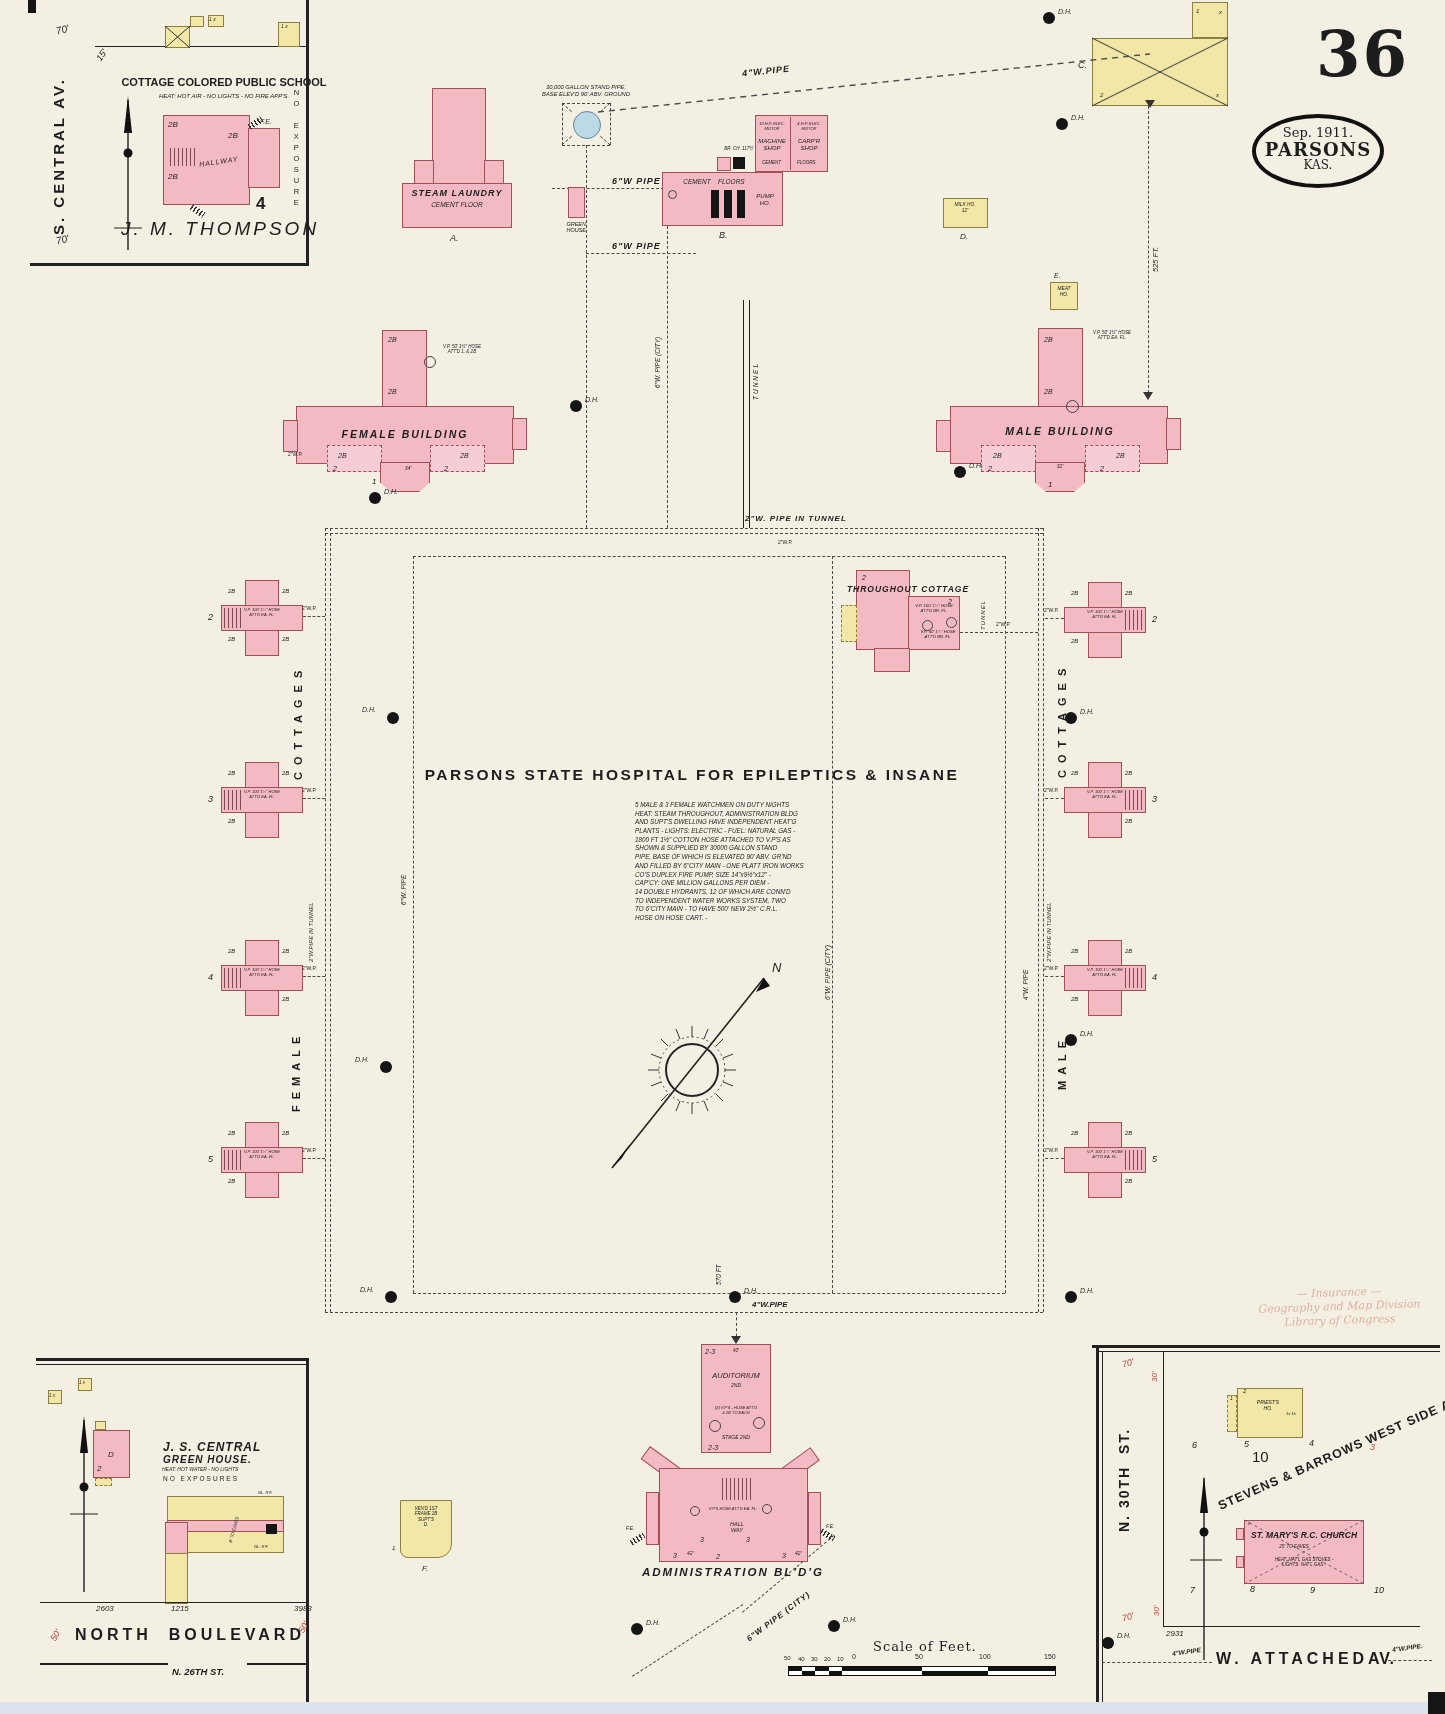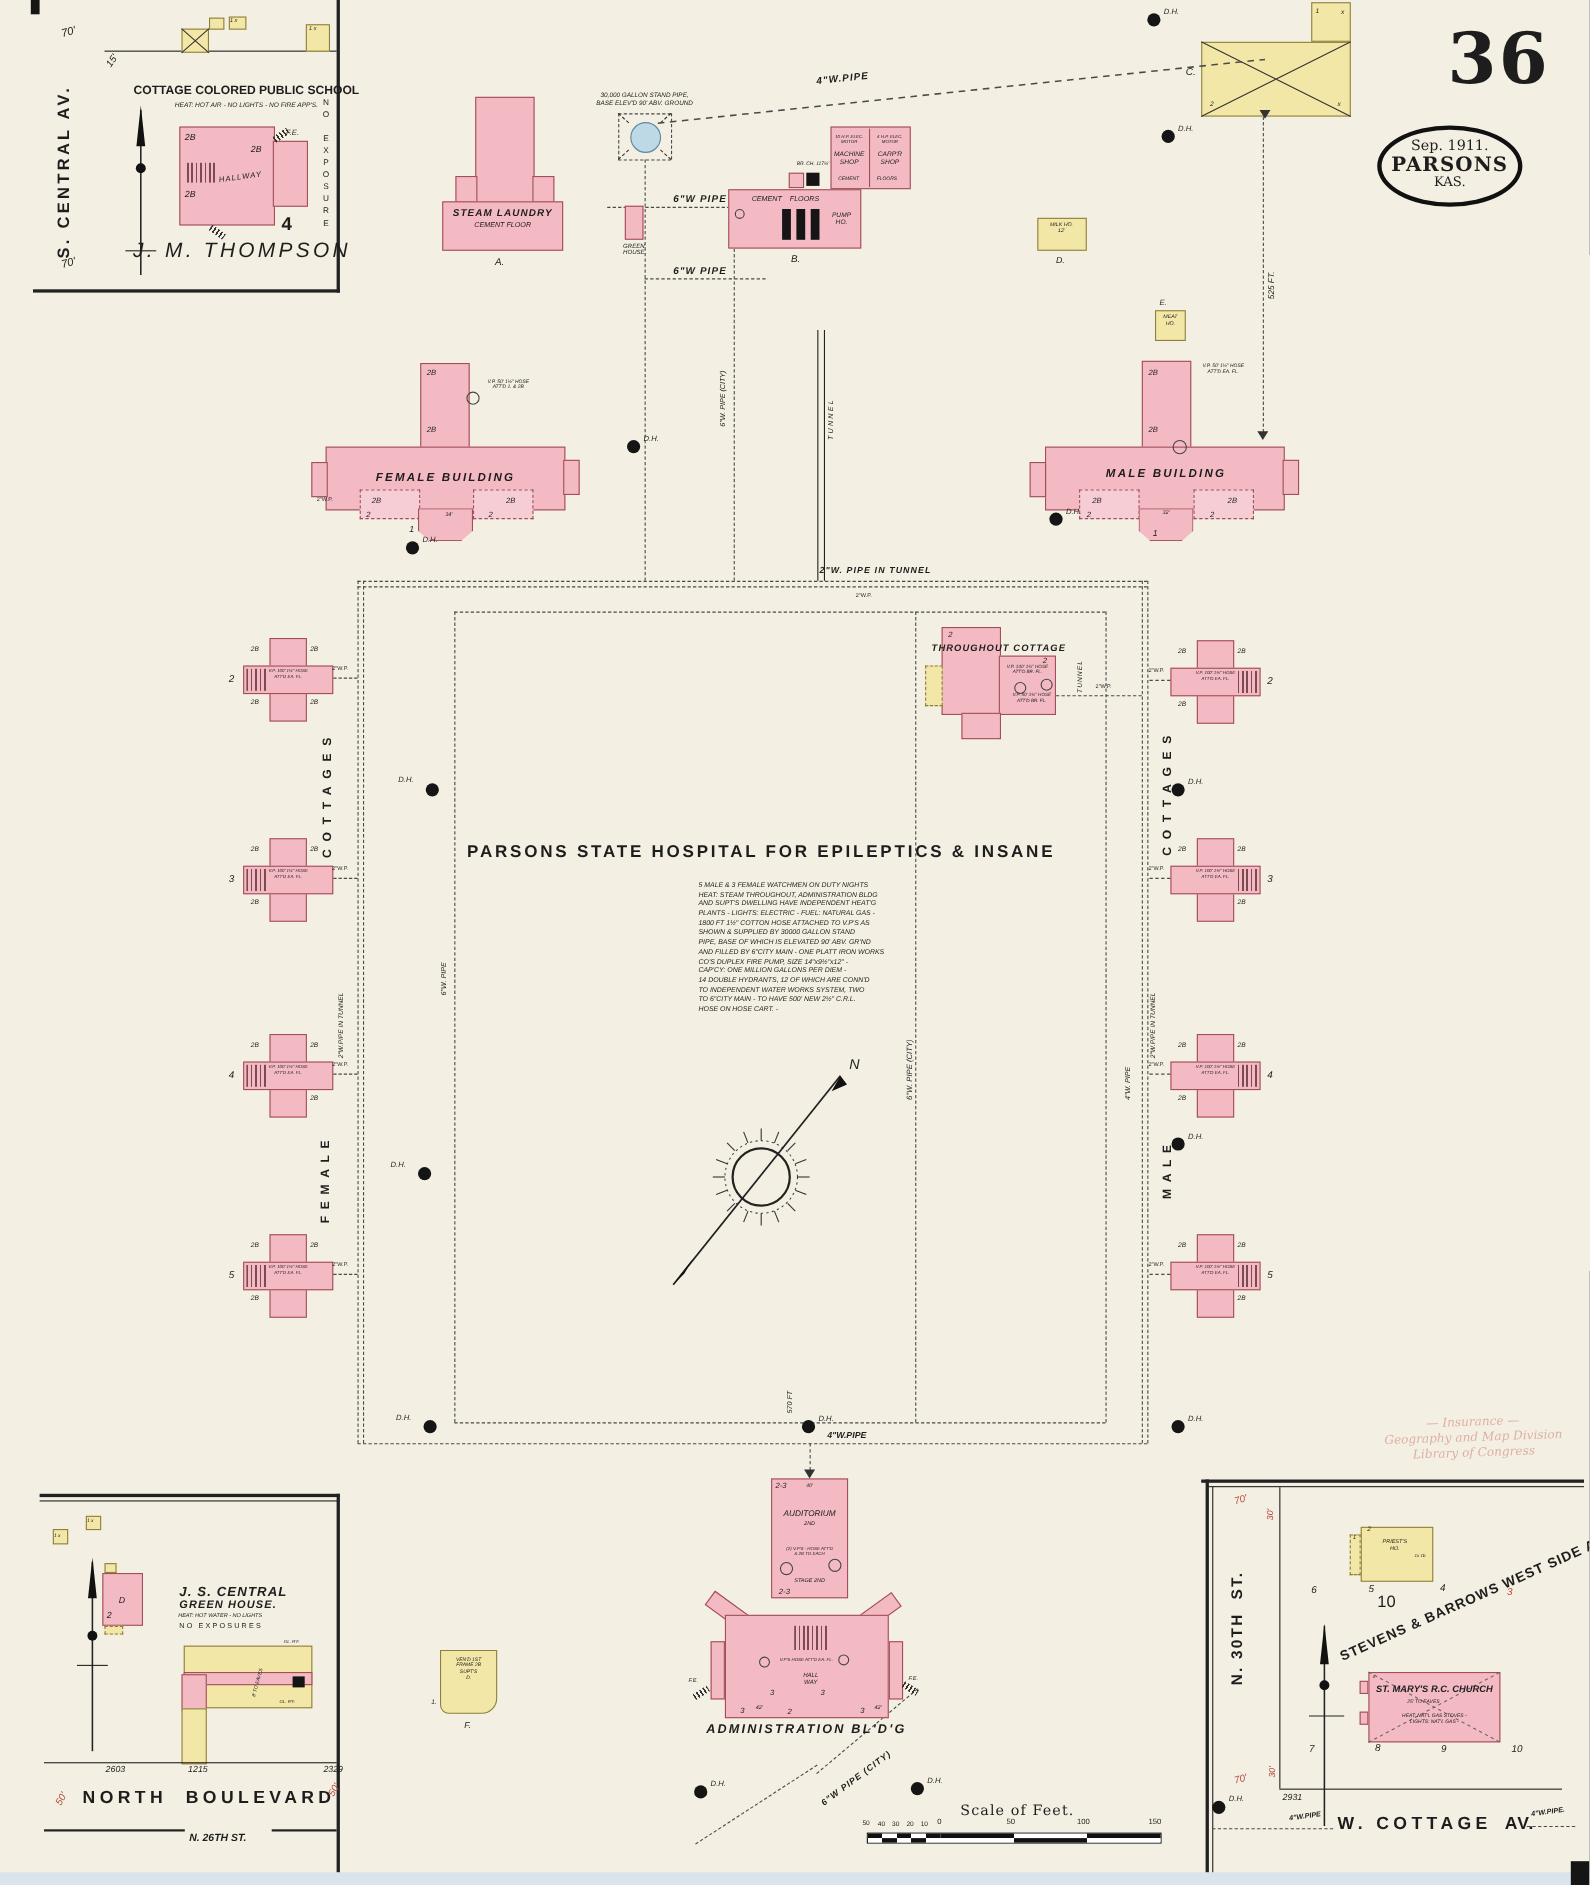--- a/index.html
+++ b/index.html
@@ -531,21 +531,21 @@
   <div class="L i" style="left:97px;top:1464px;font-size:8px">2</div>
   <div class="L b i" style="left:163px;top:1440px;font-size:12px;letter-spacing:1px">J. S. CENTRAL</div>
   <div class="L b i" style="left:163px;top:1454px;font-size:10px;letter-spacing:1px">GREEN HOUSE.</div>
   <div class="L i" style="left:162px;top:1467px;font-size:5px">HEAT: HOT WATER - NO LIGHTS</div>
   <div class="L" style="left:163px;top:1475px;font-size:6.5px;letter-spacing:2px">NO EXPOSURES</div>
   <div class="L i" style="left:258px;top:1491px;font-size:4px">GL. R'F.</div>
   <div class="L i" style="left:228px;top:1542px;font-size:4.5px;transform:rotate(-75deg);transform-origin:0 0">8' TO EAVES</div>
   <div class="L i" style="left:254px;top:1545px;font-size:4px">GL. R'F.</div>
   <div class="L i" style="left:96px;top:1604px;font-size:8px">2603</div>
   <div class="L i" style="left:171px;top:1604px;font-size:8px">1215</div>
-  <div class="L i" style="left:294px;top:1604px;font-size:8px">2329</div>
+  <div class="L i" style="left:294px;top:1604px;font-size:8px">3983</div>
   <div class="L i red" style="left:50px;top:1630px;font-size:9px;transform:rotate(-60deg)">50'</div>
   <div class="L i red" style="left:298px;top:1622px;font-size:9px;transform:rotate(-60deg)">50'</div>
   <div class="L b cx" style="left:190px;top:1626px;font-size:16px;letter-spacing:4px;white-space:pre">NORTH  BOULEVARD</div>
   <div class="L b i" style="left:172px;top:1666px;font-size:9.5px">N. 26TH ST.</div>
 
   <div class="L i red" style="left:1122px;top:1358px;font-size:9px;transform:rotate(-15deg)">70'</div>
   <div class="L i red r90" style="left:1150px;top:1382px;font-size:8px">30'</div>
   <div class="L b r90" style="left:1116px;top:1532px;font-size:14px;letter-spacing:2px;white-space:pre">N. 30TH  ST.</div>
   <div class="L i" style="left:1243px;top:1388px;font-size:6px">2</div>
   <div class="L i" style="left:1230px;top:1396px;font-size:5px">1</div>
@@ -564,21 +564,21 @@
 LIGHTS: NAT'L GAS -</div>
   <div class="L i" style="left:1248px;top:1521px;font-size:4.5px">x</div>
   <div class="L i" style="left:1190px;top:1585px;font-size:9px">7</div>
   <div class="L i" style="left:1250px;top:1584px;font-size:9px">8</div>
   <div class="L i" style="left:1310px;top:1585px;font-size:9px">9</div>
   <div class="L i" style="left:1374px;top:1585px;font-size:9px">10</div>
   <div class="L i red r90" style="left:1152px;top:1616px;font-size:8px">30'</div>
   <div class="L i red" style="left:1122px;top:1612px;font-size:9px;transform:rotate(-15deg)">70'</div>
   <div class="L i" style="left:1166px;top:1629px;font-size:8px">2931</div>
   <div class="L b i" style="left:1172px;top:1648px;font-size:6.5px;transform:rotate(-8deg)">4"W.PIPE</div>
-  <div class="L b" style="left:1216px;top:1650px;font-size:16px;letter-spacing:4px">W. COTTAGE</div>
+  <div class="L b" style="left:1216px;top:1650px;font-size:16px;letter-spacing:4px">W. ATTACHED</div>
   <div class="L b" style="left:1368px;top:1650px;font-size:16px;letter-spacing:1px">AV.</div>
   <div class="L b i" style="left:1392px;top:1644px;font-size:6.5px;transform:rotate(-8deg)">4"W.PIPE.</div>
 
   <div class="L ser" style="left:873px;top:1639px;font-size:13px;letter-spacing:1px">Scale of Feet.</div>
   <div class="L" style="left:784px;top:1655px;font-size:6px">50</div>
   <div class="L" style="left:798px;top:1656px;font-size:6px">40</div>
   <div class="L" style="left:811px;top:1656px;font-size:6px">30</div>
   <div class="L" style="left:824px;top:1656px;font-size:6px">20</div>
   <div class="L" style="left:837px;top:1656px;font-size:6px">10</div>
   <div class="L" style="left:852px;top:1653px;font-size:7px">0</div>

